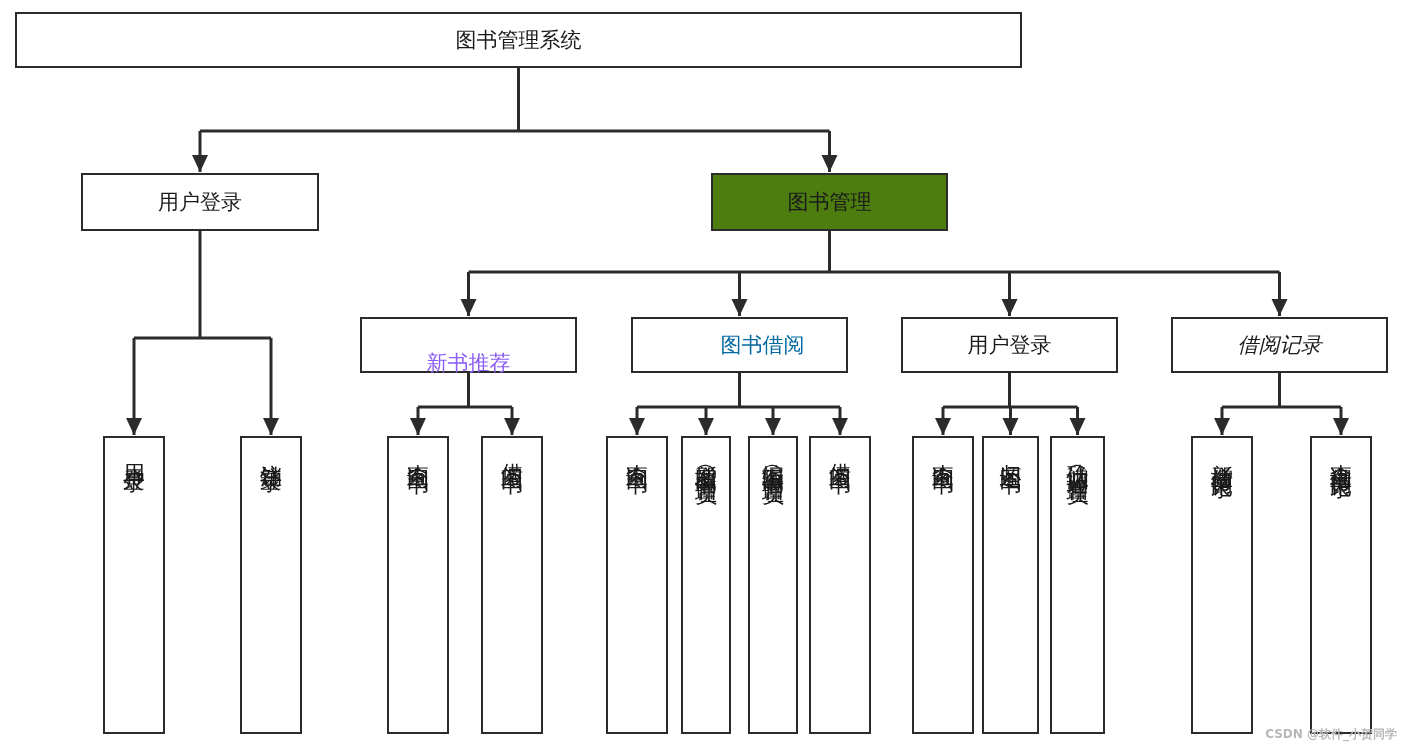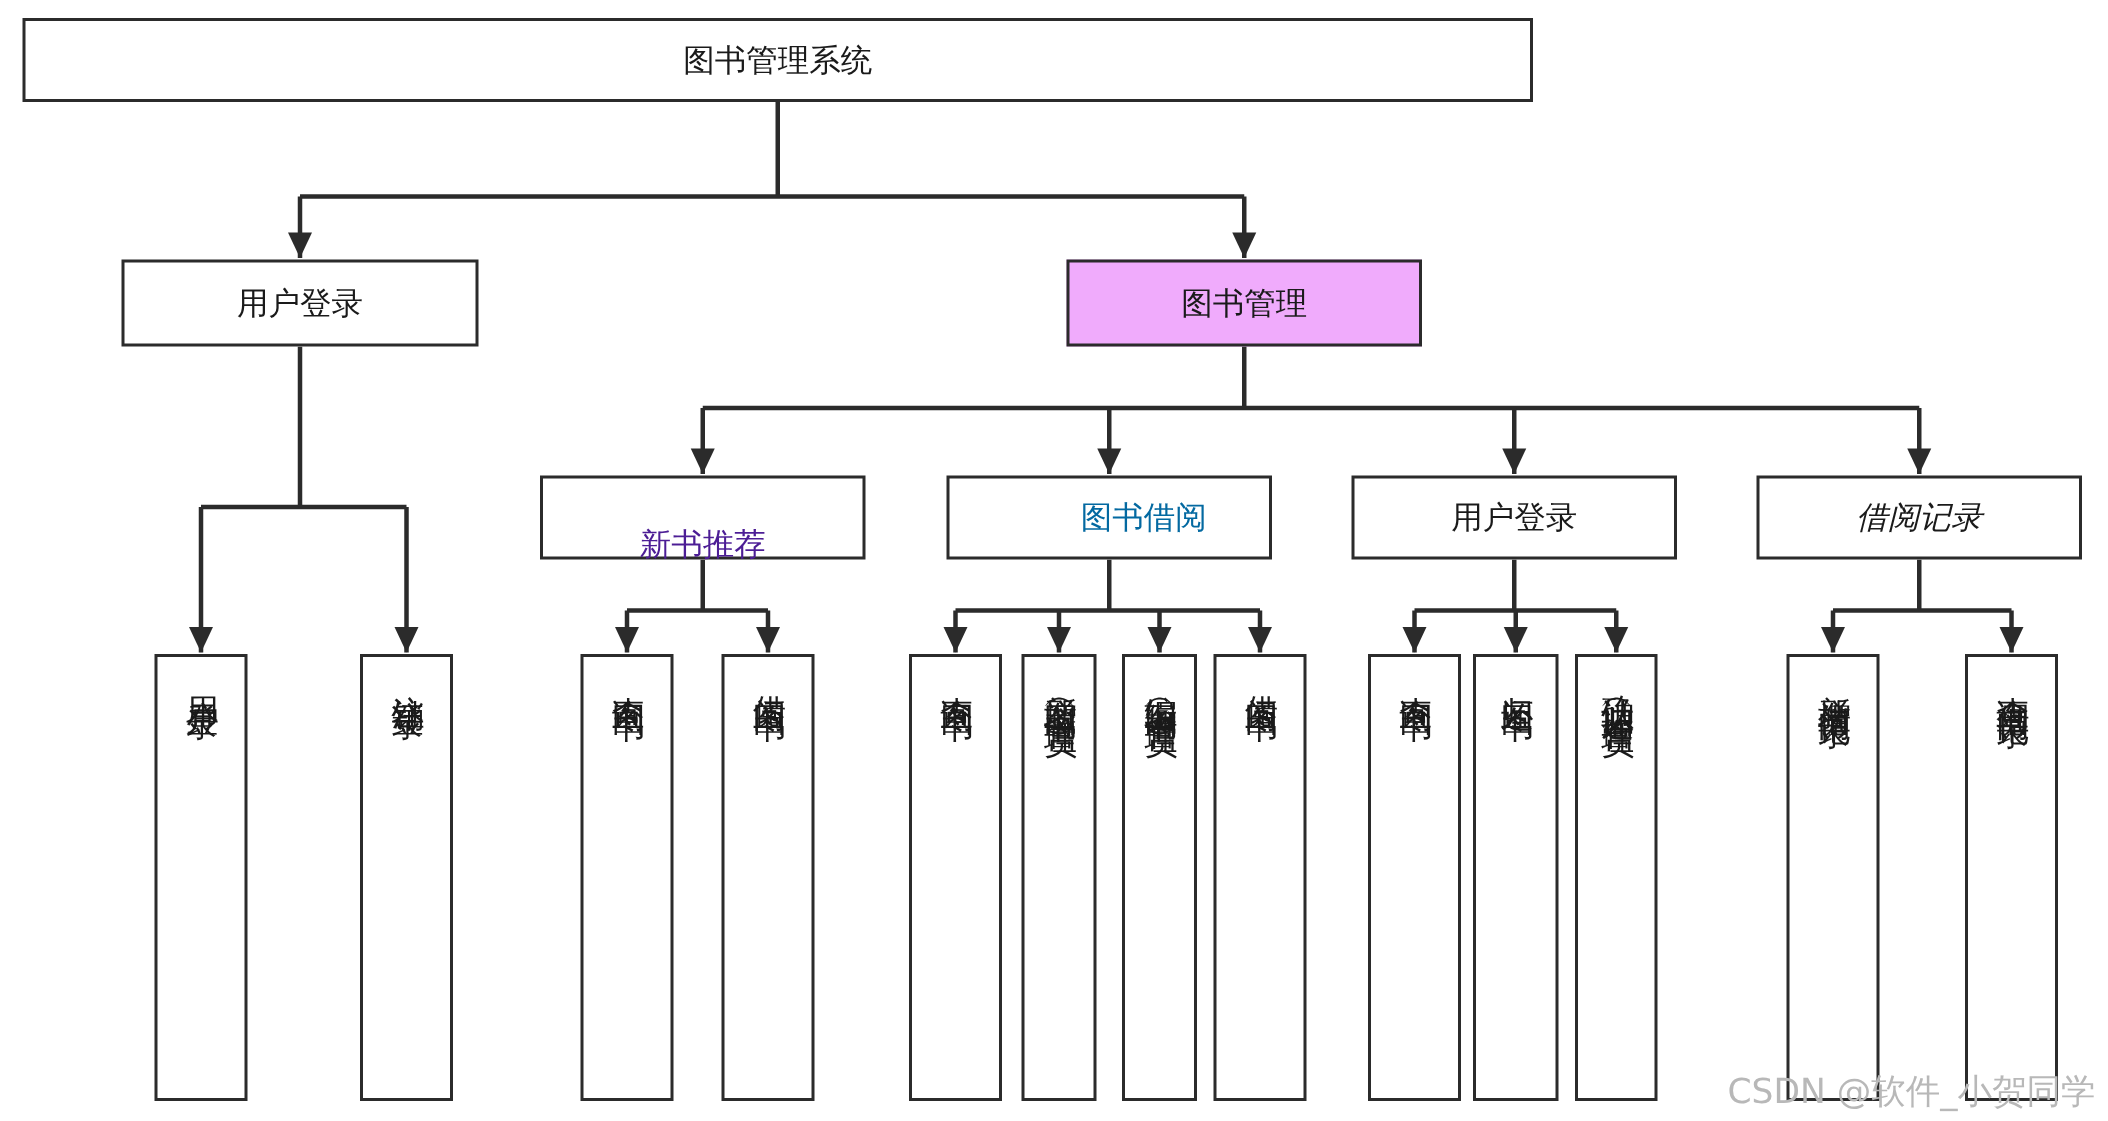--- a/index.html
+++ b/index.html
@@ -30,25 +30,26 @@
     writing-mode:vertical-rl;
     text-orientation:upright;
     letter-spacing:3px;
     font-size:22px;
     white-space:nowrap;
   }
   .node.v{align-items:flex-start;padding-top:8px;}
   #watermark{
     position:absolute;
     right:8px;bottom:4px;
-    font-size:23px;
+    font-size:12px;
     color:#b8b8b8;
     z-index:5;
     white-space:nowrap;
     font-family:"DejaVu Sans","Liberation Sans",sans-serif;
+    font-weight:bold;
   }
 </style>
 </head>
 <body>
 
 <div id="canvas">
   <svg id="wires" viewBox="0 0 1405 747">
       <line x1="518.5" y1="68" x2="518.5" y2="131" stroke="#2b2b2b" stroke-width="3"></line>
       <line x1="200" y1="131" x2="829.5" y2="131" stroke="#2b2b2b" stroke-width="3"></line>
       <line x1="200" y1="131" x2="200" y2="172" stroke="#2b2b2b" stroke-width="3"></line>
@@ -102,25 +103,25 @@
       <line x1="1341" y1="407" x2="1341" y2="435" stroke="#2b2b2b" stroke-width="3"></line>
       <polygon points="1333,418 1349,418 1341,435" fill="#2b2b2b"></polygon>
     </svg>
   <div id="nodes">
       <div class="node h" style="left: 15px; top: 12px; width: 1007px; height: 56px; border-color: rgb(43, 43, 43); background: rgb(255, 255, 255);">
         <span class="label" style="color: rgb(26, 26, 26);">图书管理系统</span>
       </div>
       <div class="node h" style="left: 81px; top: 173px; width: 238px; height: 58px; border-color: rgb(43, 43, 43); background: rgb(255, 255, 255);">
         <span class="label" style="color: rgb(26, 26, 26);">用户登录</span>
       </div>
-      <div class="node h" style="left: 711px; top: 173px; width: 237px; height: 58px; border-color: rgb(43, 43, 43); background: #f0abfc;">
+      <div class="node h" style="left: 711px; top: 173px; width: 237px; height: 58px; border-color: rgb(43, 43, 43); background: #4d7c0f;">
         <span class="label" style="color: rgb(26, 26, 26);">图书管理</span>
       </div>
       <div class="node h" style="left: 360px; top: 317px; width: 217px; height: 56px; border-color: rgb(43, 43, 43); background: rgb(255, 255, 255);">
-        <span class="label" style="color: #4c1d95; margin-top: 36px;">新书推荐</span>
+        <span class="label" style="color: #8b5cf6; margin-top: 36px;">新书推荐</span>
       </div>
       <div class="node h" style="left: 631px; top: 317px; width: 217px; height: 56px; border-color: rgb(43, 43, 43); background: rgb(255, 255, 255);">
         <span class="label" style="color: #0369a1; margin-left: 46px;">图书借阅</span>
       </div>
       <div class="node h" style="left: 901px; top: 317px; width: 217px; height: 56px; border-color: rgb(43, 43, 43); background: rgb(255, 255, 255);">
         <span class="label" style="color: rgb(26, 26, 26);">用户登录</span>
       </div>
       <div class="node h" style="left: 1171px; top: 317px; width: 217px; height: 56px; border-color: rgb(43, 43, 43); background: rgb(255, 255, 255); font-style: italic;">
         <span class="label" style="color: rgb(26, 26, 26);">借阅记录</span>
       </div>

